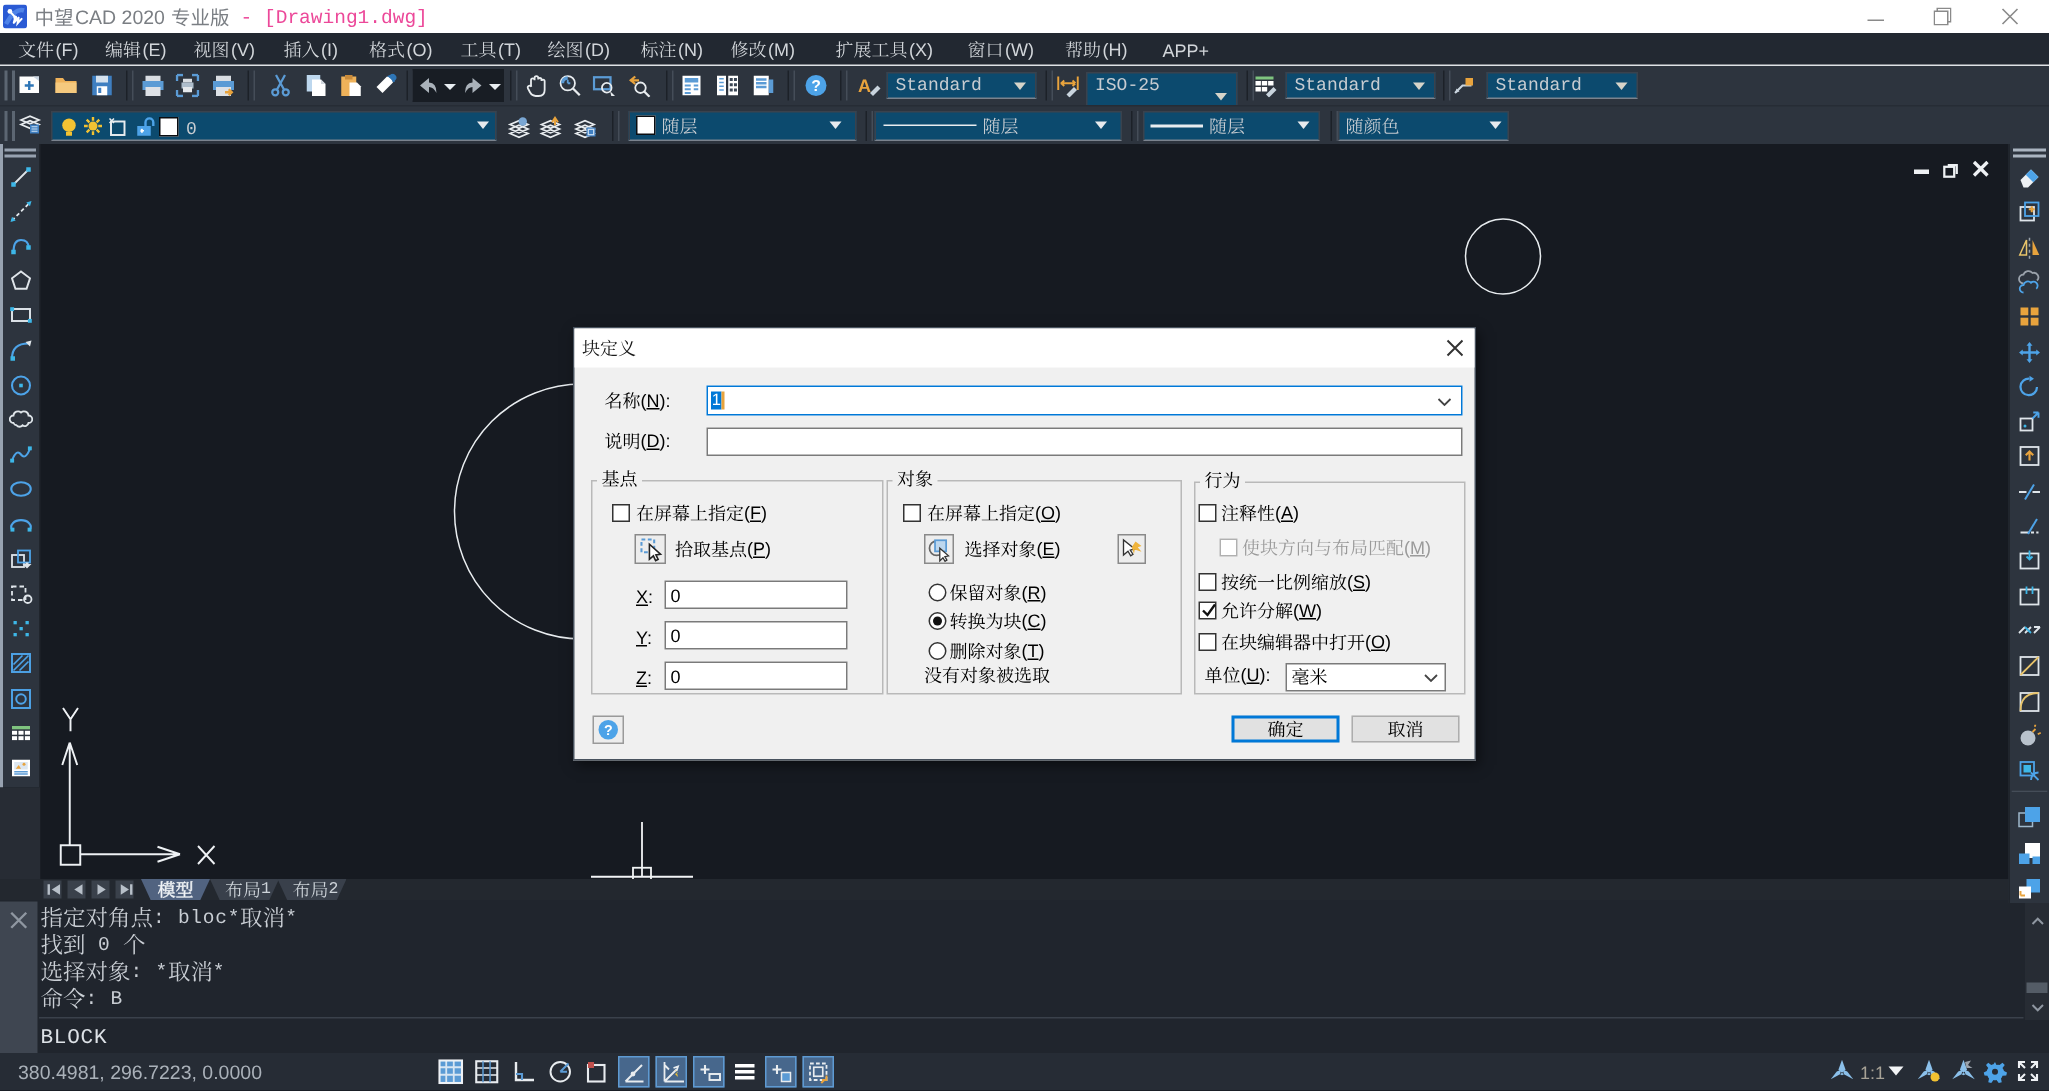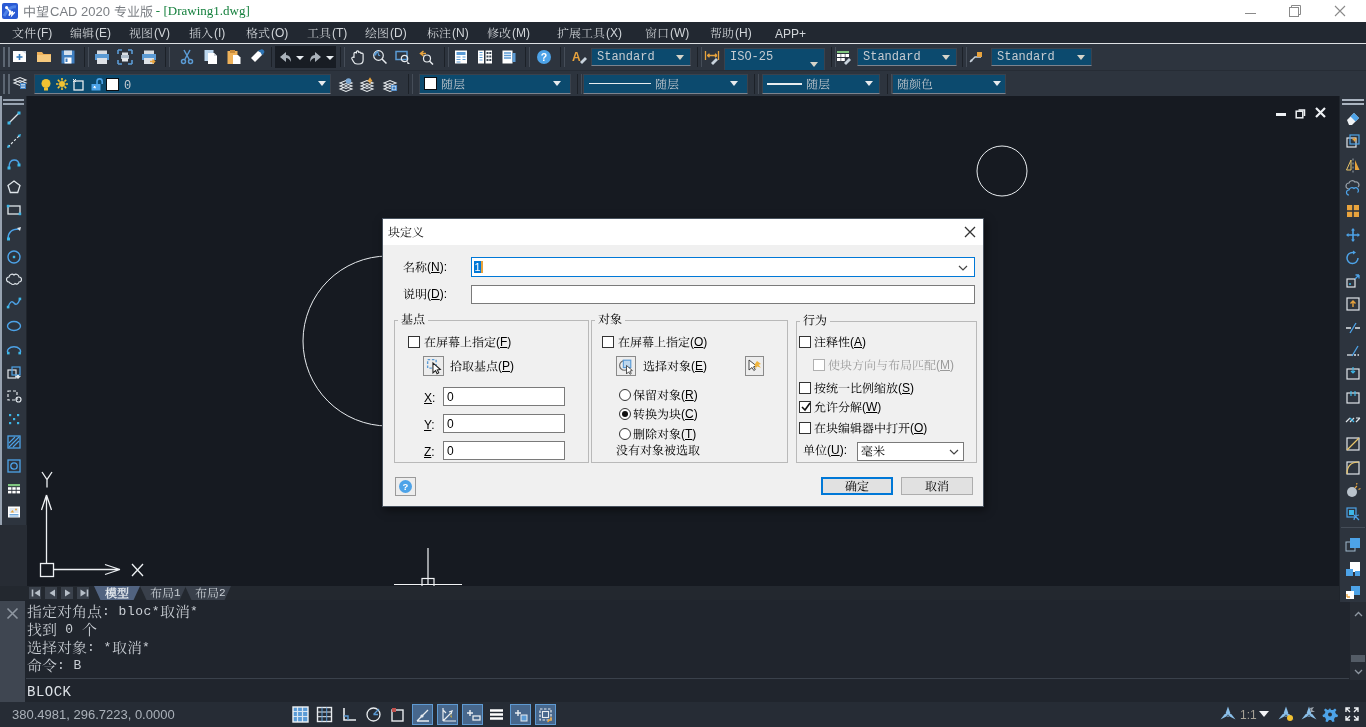--- a/index.html
+++ b/index.html
@@ -170,21 +170,21 @@
           </g>
         </svg>
         <span style="font-family:'Liberation Sans';font-size:13px;color:#7a7e83;margin:0 0 0 1px">CAD 2020&nbsp;</span>
         <svg class="cj" style="width:39px;height:13px" viewBox="0 0 39 13">
           <g fill="#7a7e83" transform="translate(0,11.44) scale(0.0130,-0.0130)">
             <use href="#g2"></use>
             <use href="#g3" x="1000"></use>
             <use href="#g4" x="2000"></use>
           </g>
         </svg>
-        <span style="font-family:Liberation Serif, serif;font-size:13px;color:#15803d">&nbsp;- [Drawing1.dwg]</span>
+        <span style="font-family:Liberation Mono, monospace;font-size:13px;color:#ec4899">&nbsp;- [Drawing1.dwg]</span>
       </div>
       <div class="ab" style="left:1245px;top:13px;width:11px;height:1px;background:#8a8a8a"></div>
       <svg class="ab" style="left:1289px;top:5px" width="12" height="12" viewBox="0 0 12 12" fill="none" stroke="#8a8a8a" stroke-width="1">
         <rect x="0.5" y="2.5" width="9" height="9"></rect>
         <path d="M2.5 2.5 V0.5 H11.5 V9.5 H9.5"></path>
       </svg>
       <svg class="ab" style="left:1334px;top:5px" width="12" height="12" viewBox="0 0 12 12" stroke="#8a8a8a" stroke-width="1.1">
         <path d="M1 1 L11 11 M11 1 L1 11"></path>
       </svg>
     </div>

